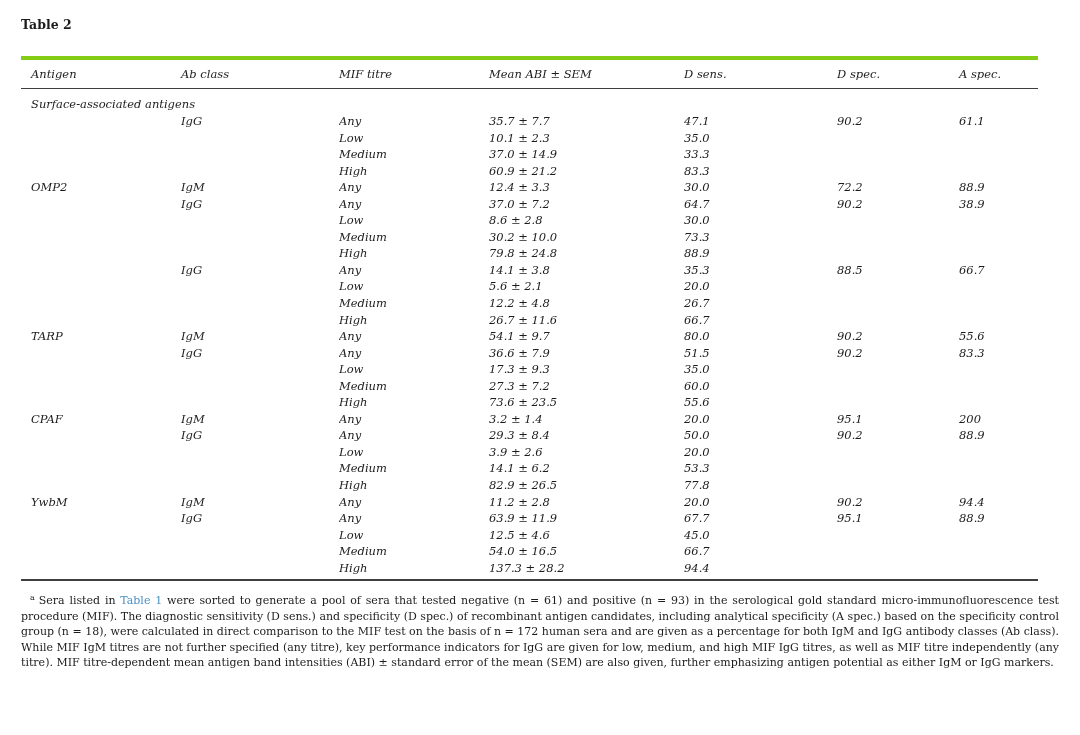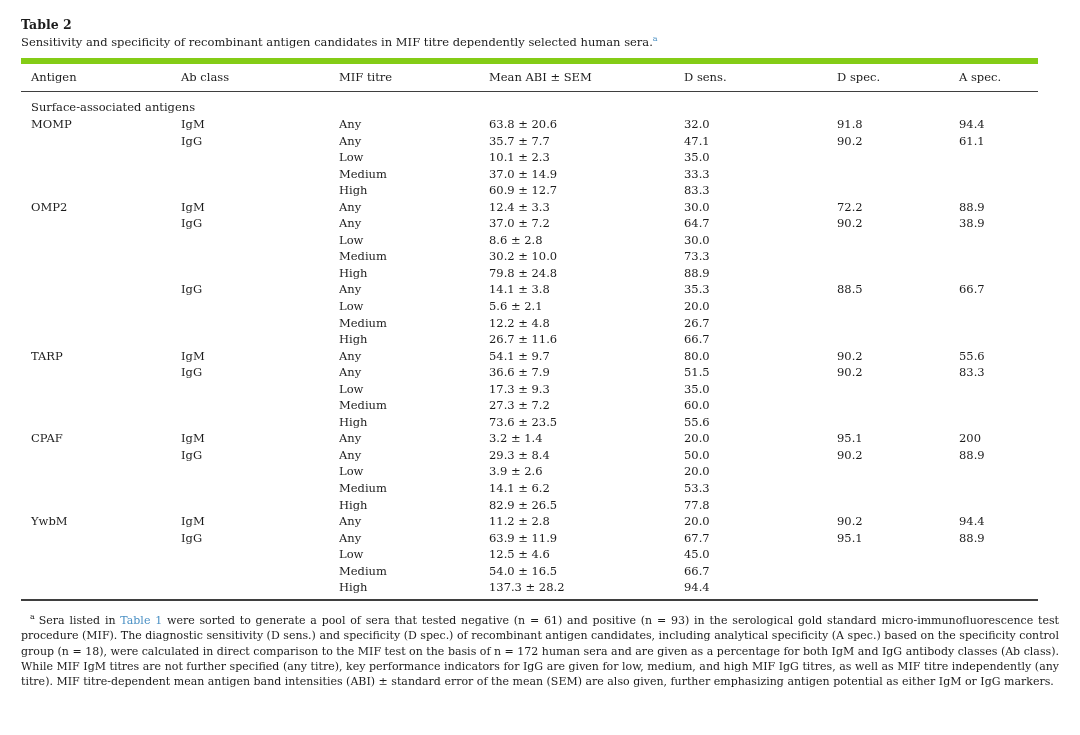--- a/index.html
+++ b/index.html
@@ -29,26 +29,27 @@
     line-height: 15px;
     margin-top: 2px;
   }
   .caption-sup {
     color: #4a90c4;
     font-size: 8px;
     vertical-align: super;
     line-height: 0;
   }
   table.data {
-    margin-top: 8px;
+    margin-top: 23px;
     width: 1017px;
     border-collapse: collapse;
     table-layout: fixed;
-    border-top: 6px solid #84cc16;
+    border-top: 4px solid #84cc16;
     border-bottom: 2px solid #3f3f3f;
+    font-style: italic;
   }
   table.data thead tr {
     height: 30px;
   }
   table.data thead th {
     font-weight: normal;
     text-align: left;
     font-size: 11.5px;
     padding: 0;
     vertical-align: middle;
@@ -104,21 +105,20 @@
   .col-dspec     { width: 122px; }
   .col-aspec     { width: 79px;  }
 </style>
 </head>
 <body>
 
 <div class="wrap">
 
   <div class="table-label">Table 2</div>
 
-  <div class="table-caption"><span>Sensitivity and specificity of recombinant antigen candidates in MIF titre dependently selected human sera.</span><sup class="caption-sup">a</sup></div>
 
   <table class="data">
     <colgroup>
       <col class="col-antigen">
       <col class="col-abclass">
       <col class="col-miftitre">
       <col class="col-meanabi">
       <col class="col-dsens">
       <col class="col-dspec">
       <col class="col-aspec">
@@ -132,29 +132,20 @@
           <th>D sens.</th>
           <th>D spec.</th>
           <th>A spec.</th>
         </tr>
     </thead>
     <tbody>
         <tr class="section-row first-body-row">
           <td colspan="7">Surface-associated antigens</td>
         </tr>
         <tr>
-          <td>MOMP</td>
-          <td>IgM</td>
-          <td>Any</td>
-          <td>63.8 ± 20.6</td>
-          <td>32.0</td>
-          <td>91.8</td>
-          <td>94.4</td>
-        </tr>
-        <tr>
           <td></td>
           <td>IgG</td>
           <td>Any</td>
           <td>35.7 ± 7.7</td>
           <td>47.1</td>
           <td>90.2</td>
           <td>61.1</td>
         </tr>
         <tr>
           <td></td>
@@ -171,21 +162,21 @@
           <td>Medium</td>
           <td>37.0 ± 14.9</td>
           <td>33.3</td>
           <td></td>
           <td></td>
         </tr>
         <tr>
           <td></td>
           <td></td>
           <td>High</td>
-          <td>60.9 ± 12.7</td>
+          <td>60.9 ± 21.2</td>
           <td>83.3</td>
           <td></td>
           <td></td>
         </tr>
         <tr>
           <td>OMP2</td>
           <td>IgM</td>
           <td>Any</td>
           <td>12.4 ± 3.3</td>
           <td>30.0</td>

